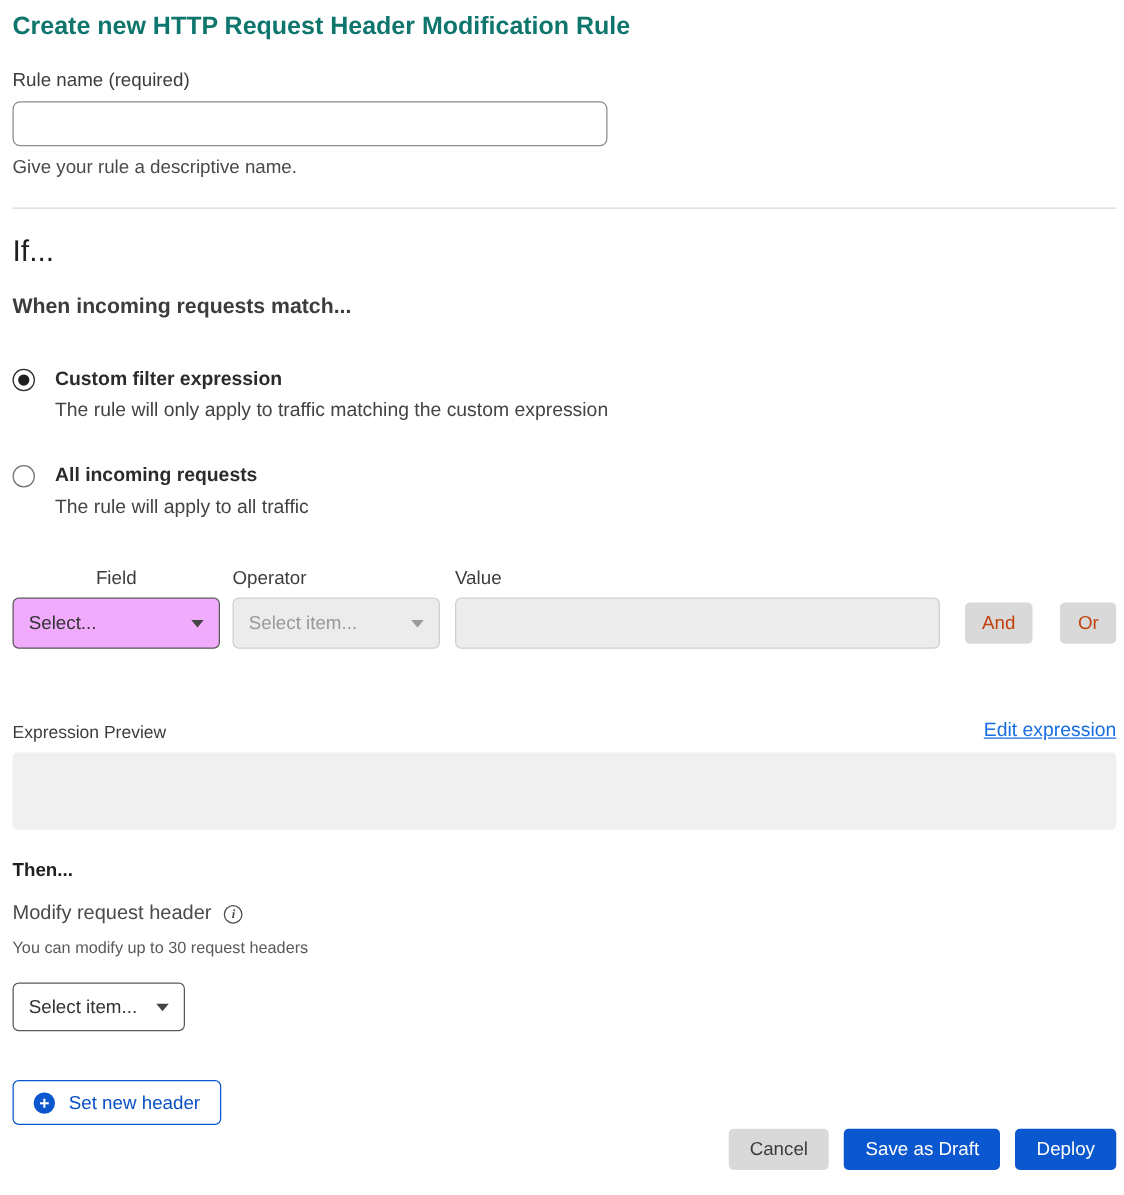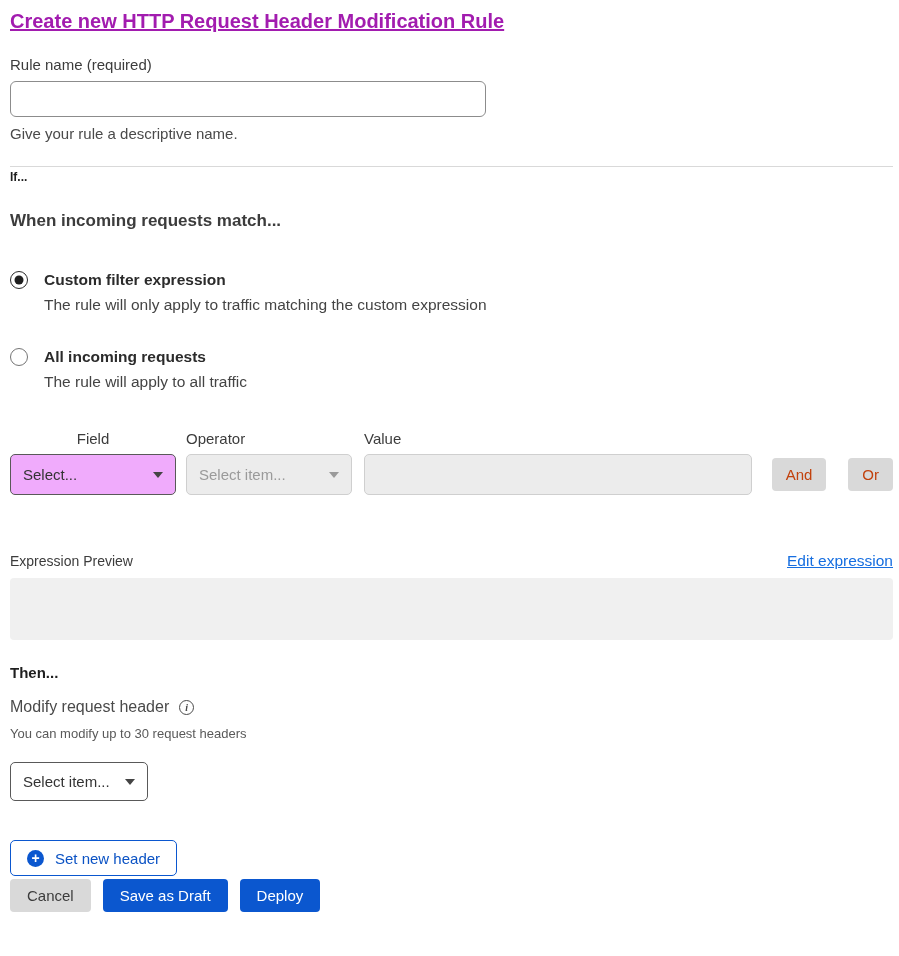--- a/index.html
+++ b/index.html
@@ -5,35 +5,35 @@
   * { box-sizing: border-box; margin: 0; padding: 0; }
   html, body { background: #ffffff; }
   body {
     width: 899px; height: 956px;
     font-family: "Liberation Sans", "DejaVu Sans", sans-serif;
     color: #2b2b2b;
     overflow: hidden;
   }
   .container { padding: 10px 6px 20px 10px; width: 899px; }
 
-  .page-title { font-size: 20px; line-height: 22px; font-weight: 700; color: #a21caf; text-decoration: underline; }
+  .page-title { font-size: 20px; line-height: 22px; font-weight: 700; color: #0f766e; }
 
   .field-label { margin-top: 25px; font-size: 15px; line-height: 15px; color: #3c3c3c; }
   .rule-name-input {
     margin-top: 9px; display: block;
     width: 476px; height: 36px;
     border: 1px solid #8c8c8c; border-radius: 6px;
     font-family: inherit; font-size: 15px; padding: 0 12px; color: #2b2b2b;
     outline: none; background: #fff;
   }
   .help-text { margin-top: 9px; font-size: 15px; line-height: 15px; color: #4a4a4a; }
 
   hr.divider { margin-top: 25px; border: none; border-top: 1px solid #d9d9d9; }
 
-  .section-heading { font-size: 12px; line-height: 21px; font-weight: 700; color: #1f1f1f; }
+  .section-heading { margin-top: 24px; font-size: 24px; line-height: 21px; font-weight: 400; color: #1f1f1f; }
   .sub-heading { margin-top: 24px; font-size: 17px; line-height: 18px; font-weight: 700; color: #3c3c3c; }
 
   .radio-option { display: flex; align-items: flex-start; }
   .radio-option.first { margin-top: 35px; }
   .radio-option.second { margin-top: 41px; }
   .radio-circle {
     width: 18px; height: 18px; border-radius: 50%;
     border: 1.5px solid #757575; background: #fff;
     flex: 0 0 18px; margin-top: 0px; position: relative; cursor: pointer;
   }
@@ -93,21 +93,21 @@
     background: #fff; border: 1px solid #0b57cf; border-radius: 5px;
     display: inline-flex; align-items: center; cursor: pointer;
     font-family: inherit; font-size: 15px; color: #0a52c4;
   }
   .plus-icon {
     width: 17px; height: 17px; border-radius: 50%; background: #0b57cf;
     color: #fff; display: inline-flex; align-items: center; justify-content: center;
     font-size: 14px; line-height: 17px; margin-right: 11px; font-weight: 700;
   }
 
-  .footer-row { margin-top: 3px; display: flex; align-items: center; }
+  .footer-row { margin-top: 3px; display: flex; justify-content: flex-end; align-items: center; }
   .footer-button {
     height: 33px; border-radius: 4px; border: none; font-family: inherit;
     font-size: 15px; padding: 0 17px; cursor: pointer;
   }
   .cancel-button { background: #d9d9d9; color: #3c3c3c; }
   .primary-button { background: #0b57cf; color: #ffffff; margin-left: 12px; }
 </style>
 </head>
 <body>
 

